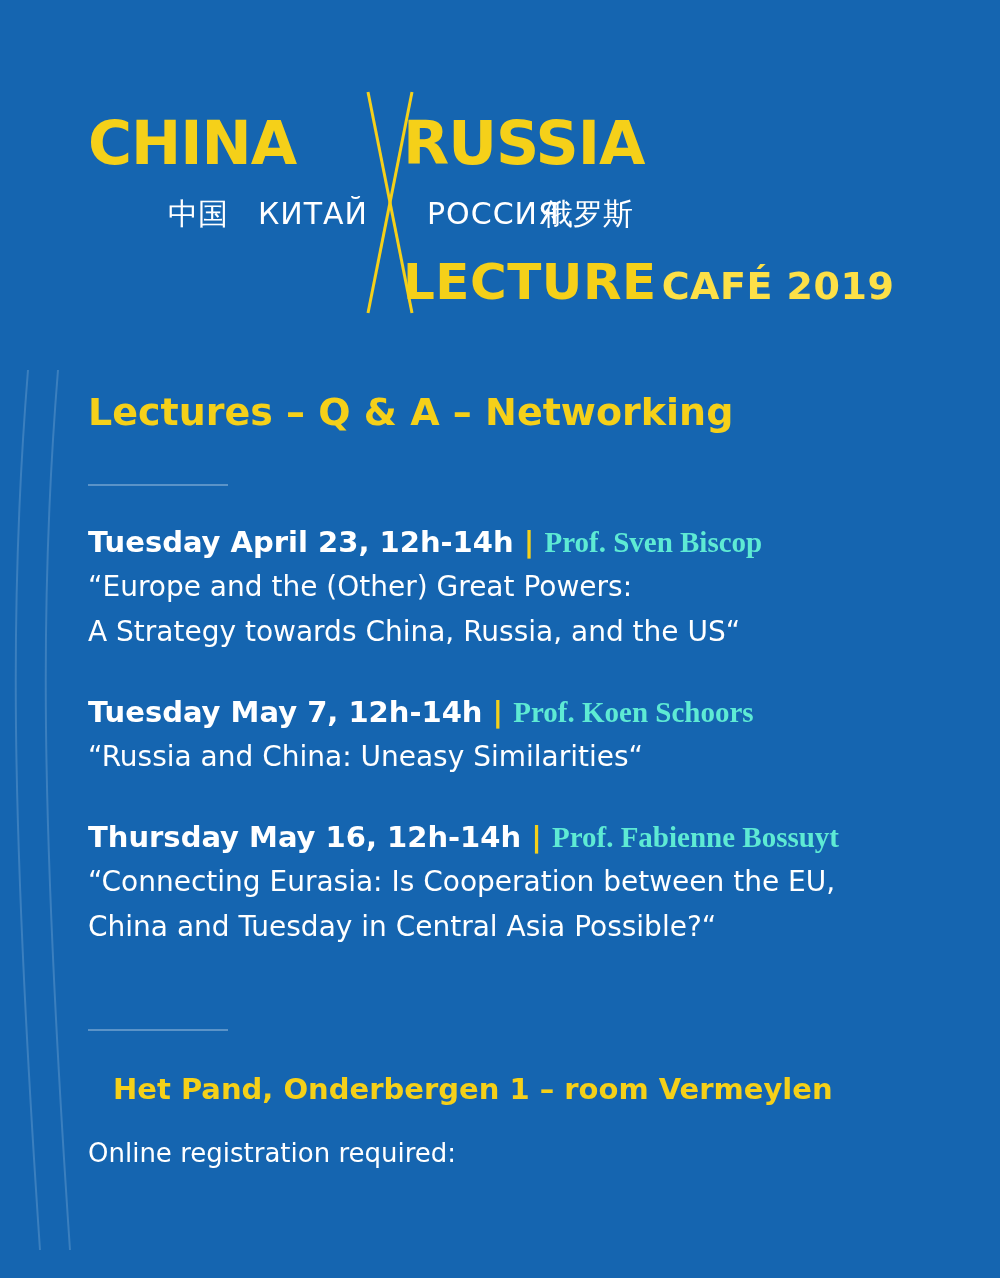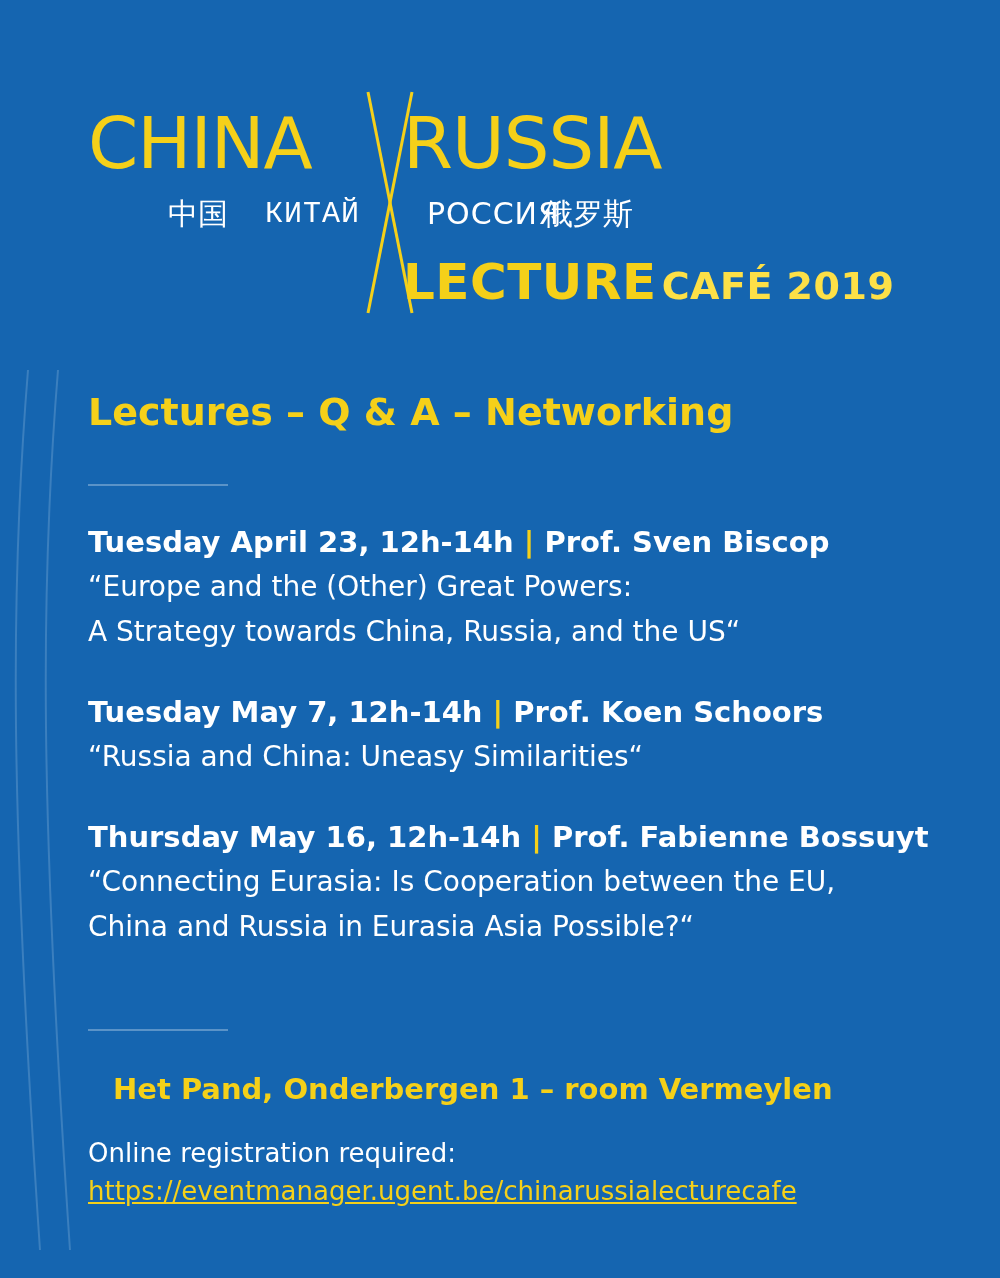--- a/index.html
+++ b/index.html
@@ -39,22 +39,22 @@
     top: 95px;
     width: 830px;
     height: 230px;
   }
   .title-row {
     position: relative;
     height: 105px;
   }
   .brand {
     font-family: "DejaVu Sans", sans-serif;
-    font-weight: normal;
-    font-size: 72px;
+    font-weight: bold;
+    font-size: 60px;
     line-height: 96px;
     letter-spacing: -1px;
     color: #f5d019;
     position: absolute;
     top: 0;
   }
   .brand.china { left: 0; }
   .brand.russia { left: 315px; }
 
   .sub-row {
@@ -65,21 +65,21 @@
     height: 40px;
   }
   .sub-native {
     position: absolute;
     font-size: 30px;
     line-height: 38px;
     color: #ffffff;
     font-family: "DejaVu Sans", sans-serif;
   }
   .sub-native.cn { left: 80px; }
-  .sub-native.ru-kitay { left: 177px; letter-spacing: 1px; font-family: Liberation Mono, monospace; }
+  .sub-native.ru-kitay { left: 170px; letter-spacing: 1px; }
   .sub-native.ru-rossiya { left: 315px; letter-spacing: 1px; margin-left: 24px; }
   .sub-native.cn-rossiya { left: 455px; }
 
   .lecture-line {
     position: absolute;
     top: 158px;
     left: 315px;
     white-space: nowrap;
   }
   .lecture-line .lec {
@@ -139,22 +139,23 @@
     line-height: 44px;
     color: #ffffff;
     font-weight: bold;
     white-space: nowrap;
   }
   .event-head .sep {
     color: #f5d019;
     font-weight: bold;
   }
   .event-head .speaker {
-    color: #ffffff;
-    font-weight: bold;
+    color: #5eead4;
+    font-weight: bold;
+    font-family: Liberation Serif, serif;
   }
   .event-title {
     font-size: 28px;
     line-height: 45px;
     color: #ffffff;
     font-weight: normal;
   }
 
   .venue {
     position: absolute;
@@ -241,24 +242,23 @@
       <div class="event-title">“Russia and China: Uneasy Similarities“</div>
     </div>
 
     <div class="event">
       <div class="event-head">
         <span>Thursday May 16, 12h-14h</span>
         <span class="sep">|</span>
         <span class="speaker">Prof. Fabienne Bossuyt</span>
       </div>
       <div class="event-title">“Connecting Eurasia: Is Cooperation between the EU,</div>
-      <div class="event-title">China and Russia in Eurasia Asia Possible?“</div>
+      <div class="event-title">China and Tuesday in Central Asia Possible?“</div>
     </div>
 
   </div>
 
   <div class="rule bottom"></div>
 
   <div class="venue">Het Pand, Onderbergen 1 – room Vermeylen</div>
   <div class="reg-label">Online registration required:</div>
-  <div class="reg-link">https://eventmanager.ugent.be/chinarussialecturecafe</div>
 
 </div>
 
 </body></html>

